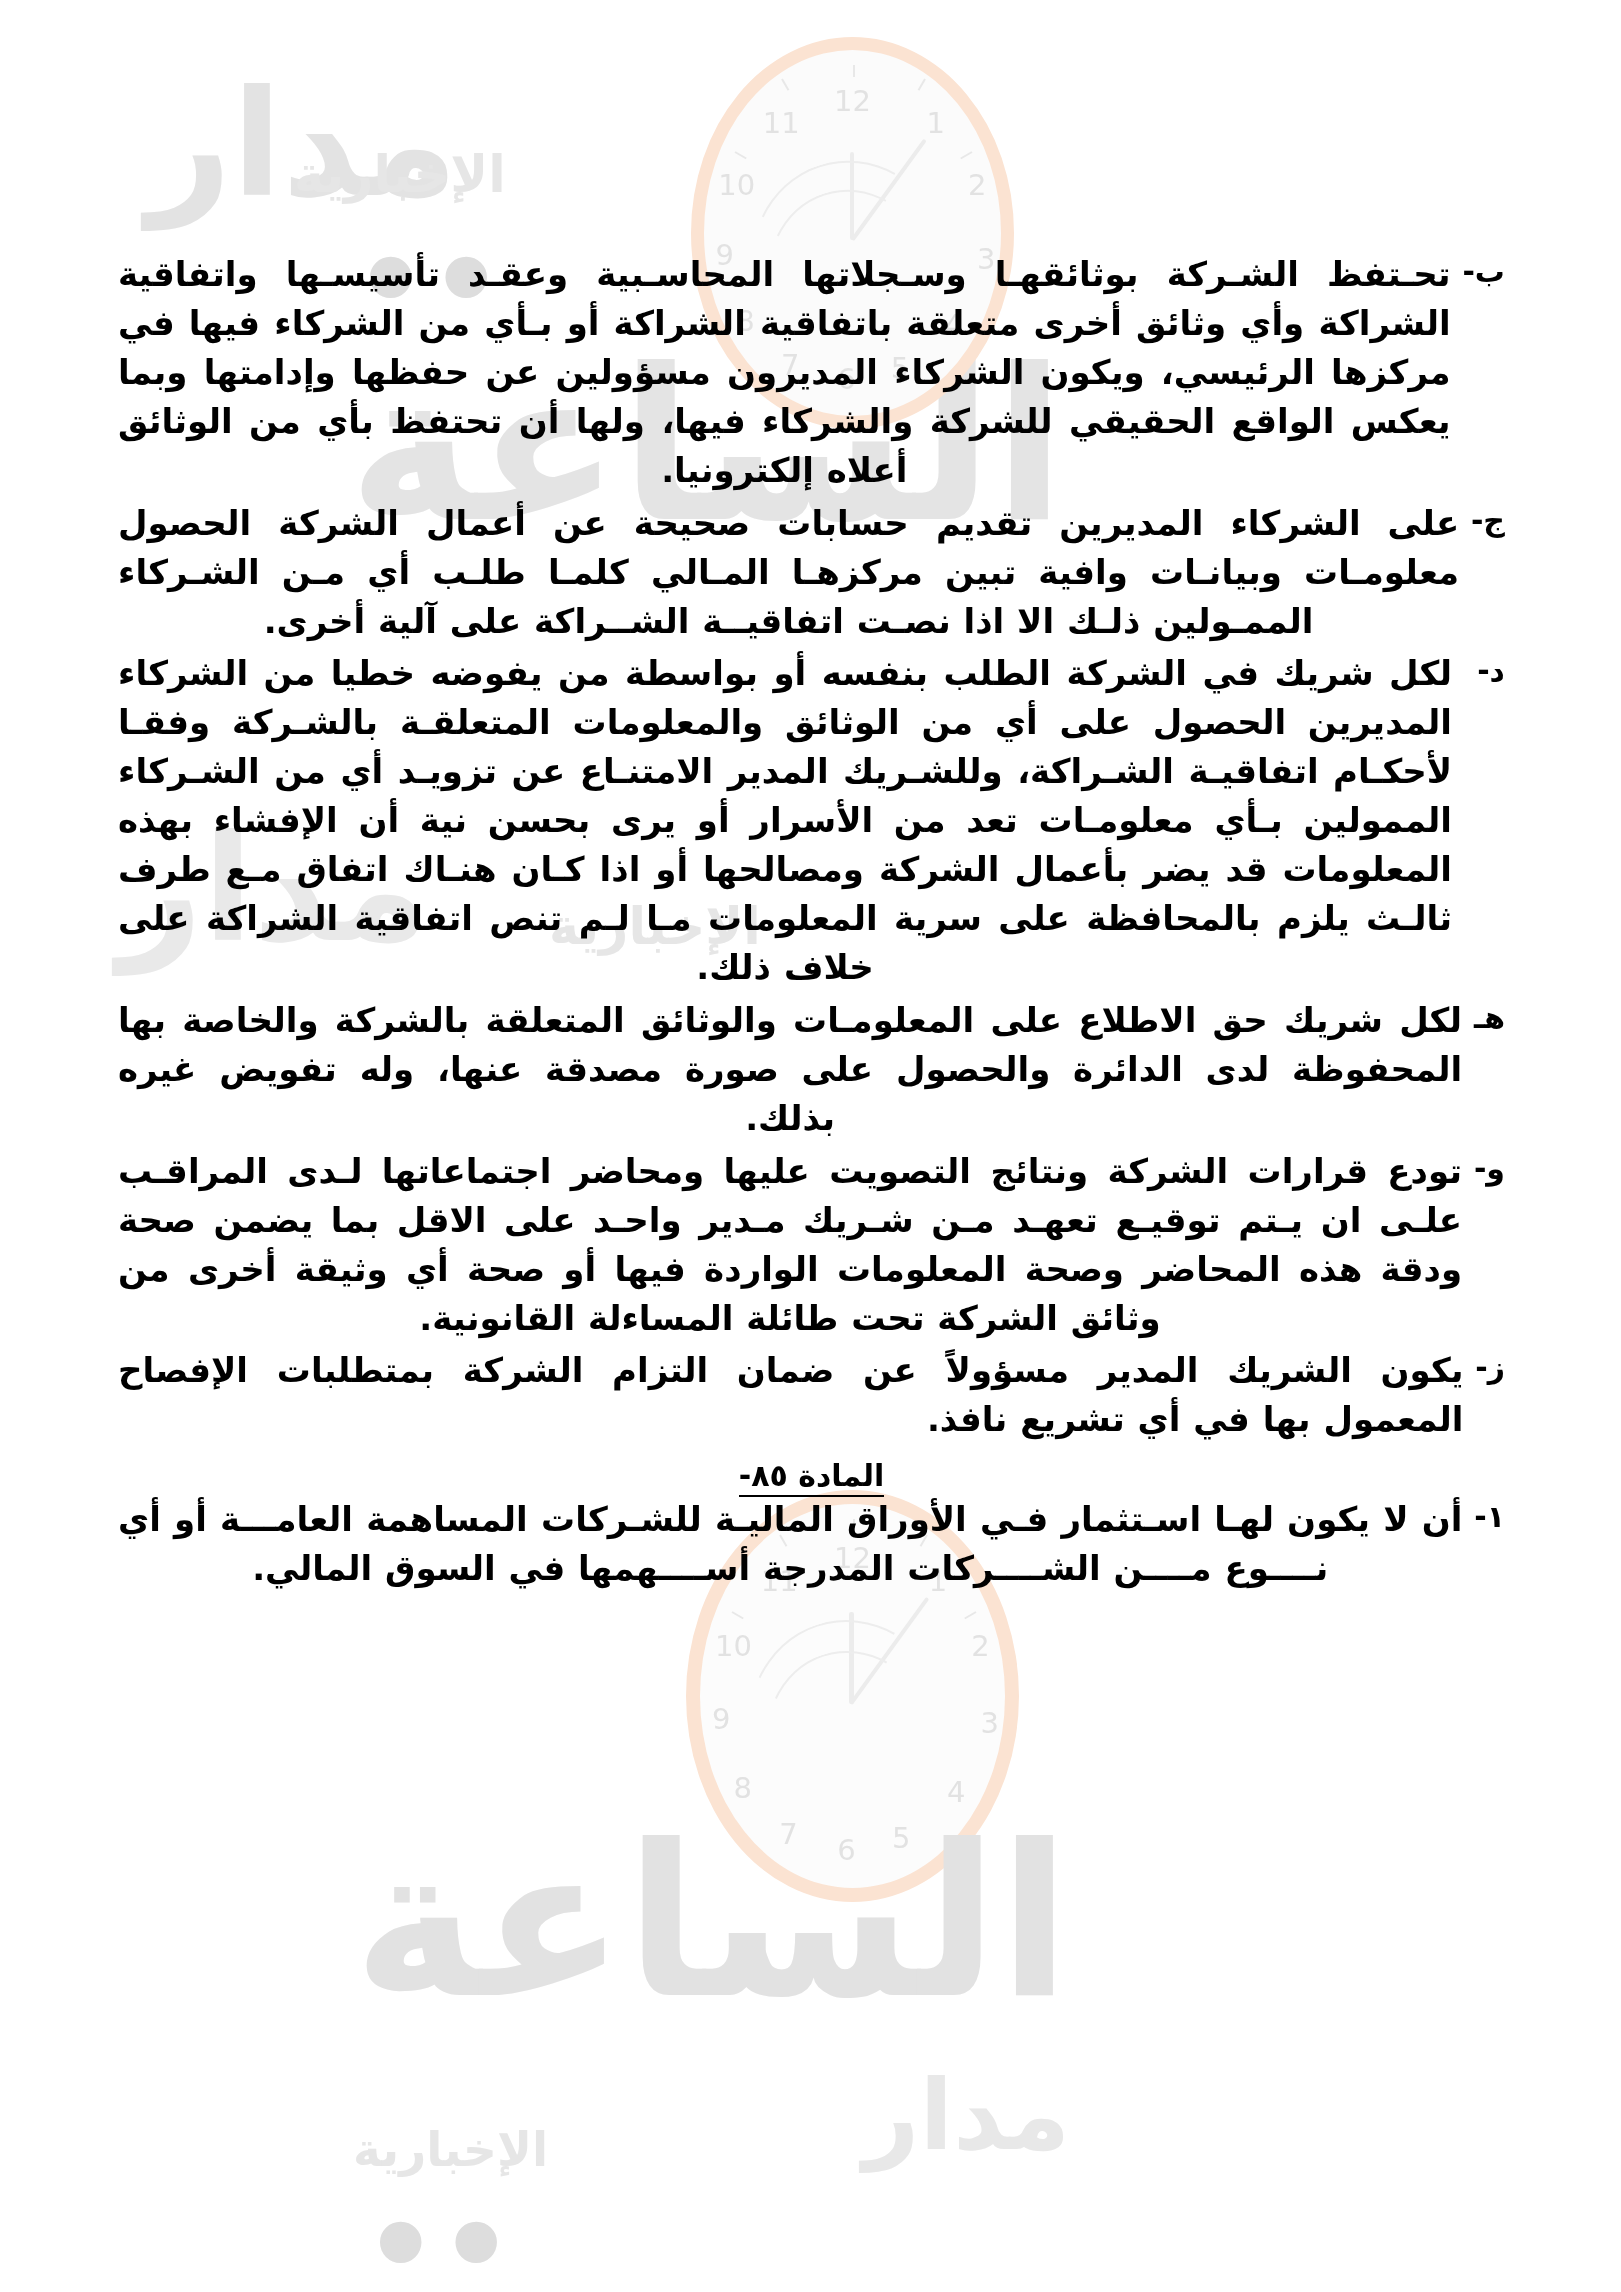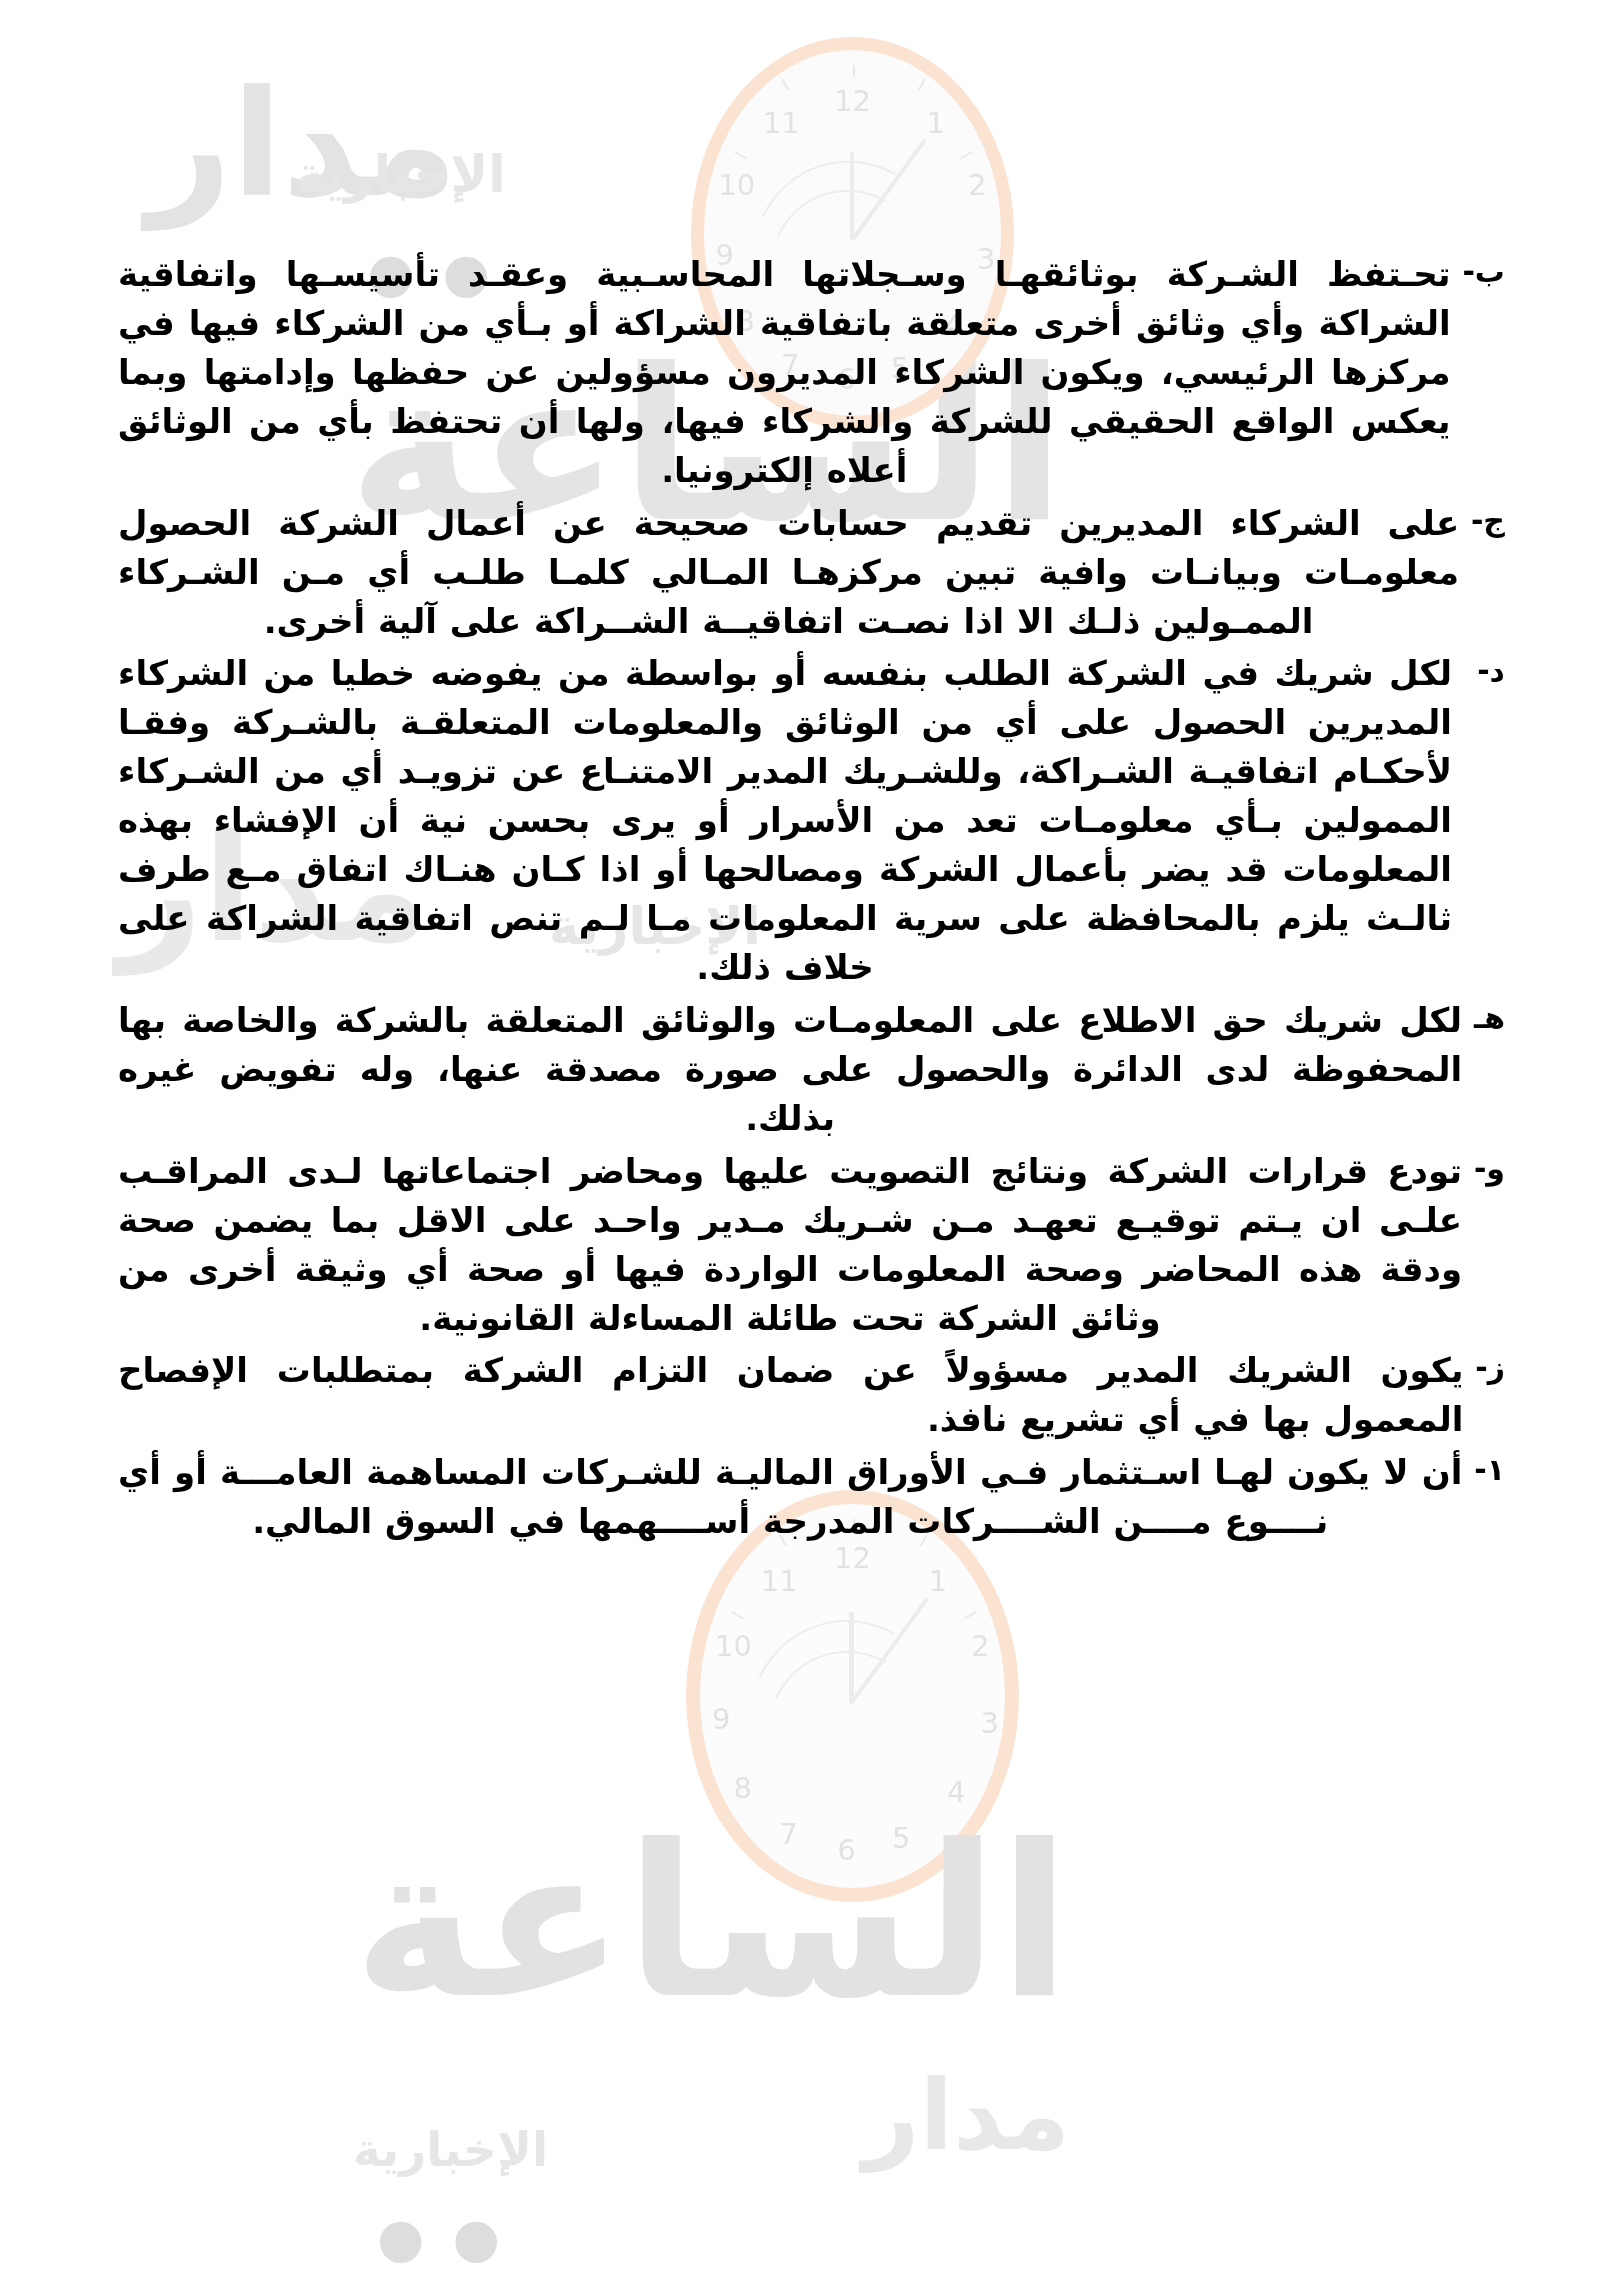--- a/index.html
+++ b/index.html
@@ -305,20 +305,23 @@
     <div class="para">
       <div class="marker">و-</div>
       <div class="ptext">تودع قرارات الشركة ونتائج التصويت عليها ومحاضر اجتماعاتها لـدى المراقـب علـى ان يـتم توقيـع تعهـد مـن شـريك مـدير واحـد على الاقل بما يضمن صحة ودقة هذه المحاضر وصحة المعلومات الواردة فيها أو صحة أي وثيقة أخرى من وثائق الشركة تحت طائلة المساءلة القانونية.</div>
     </div>
 
     <div class="para">
       <div class="marker">ز-</div>
       <div class="ptext last-right">يكون الشريك المدير مسؤولاً عن ضمان التزام الشركة بمتطلبات الإفصاح المعمول بها في أي تشريع نافذ.</div>
     </div>
 
+    <div class="article-head">
+      <span>المادة ٨٥-</span>
+    </div>
 
 
     <div class="para">
       <div class="marker">١-</div>
       <div class="ptext">أن لا يكون لهـا اسـتثمار فـي الأوراق الماليـة للشـركات المساهمة العامـــة أو أي نــــوع مــــن الشــــركات المدرجة أســــهمها في السوق المالي.</div>
     </div>
 
   </div>
 </div>
 

